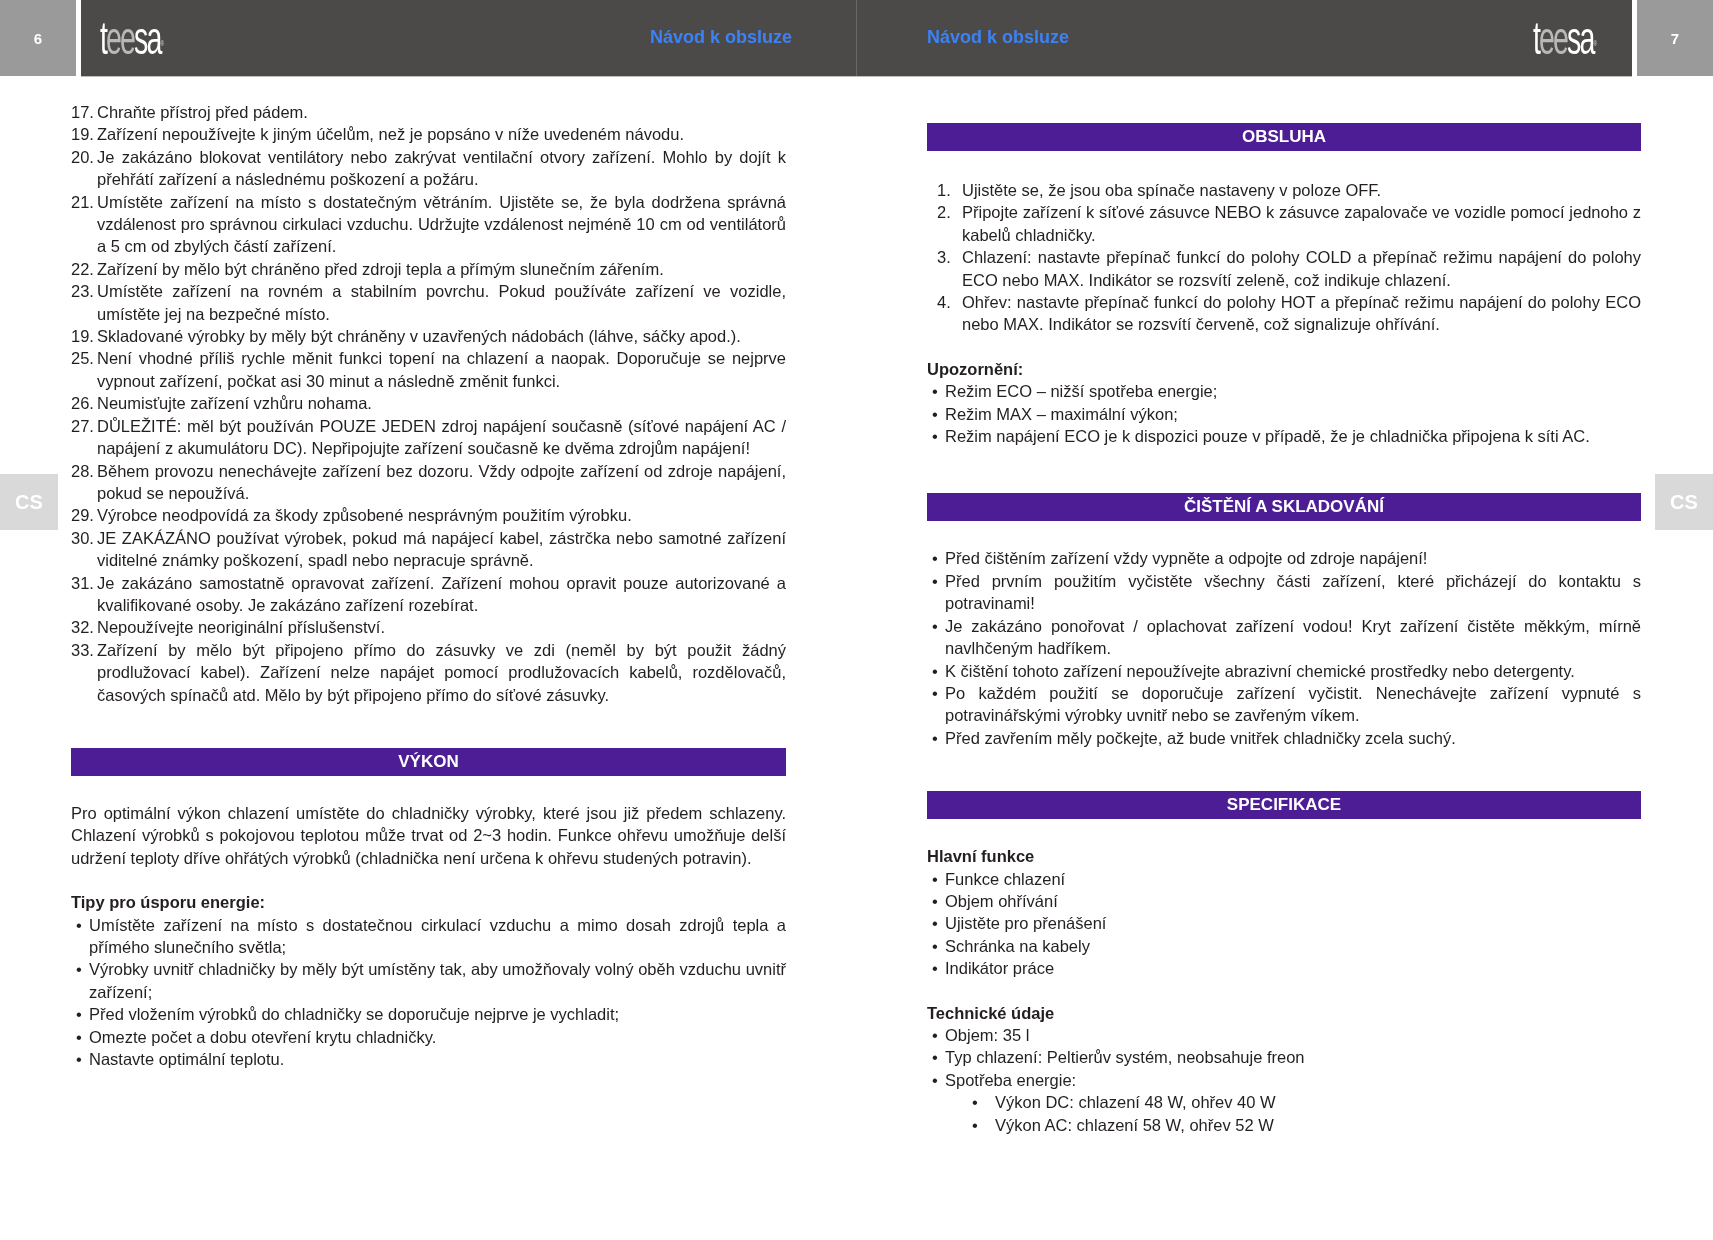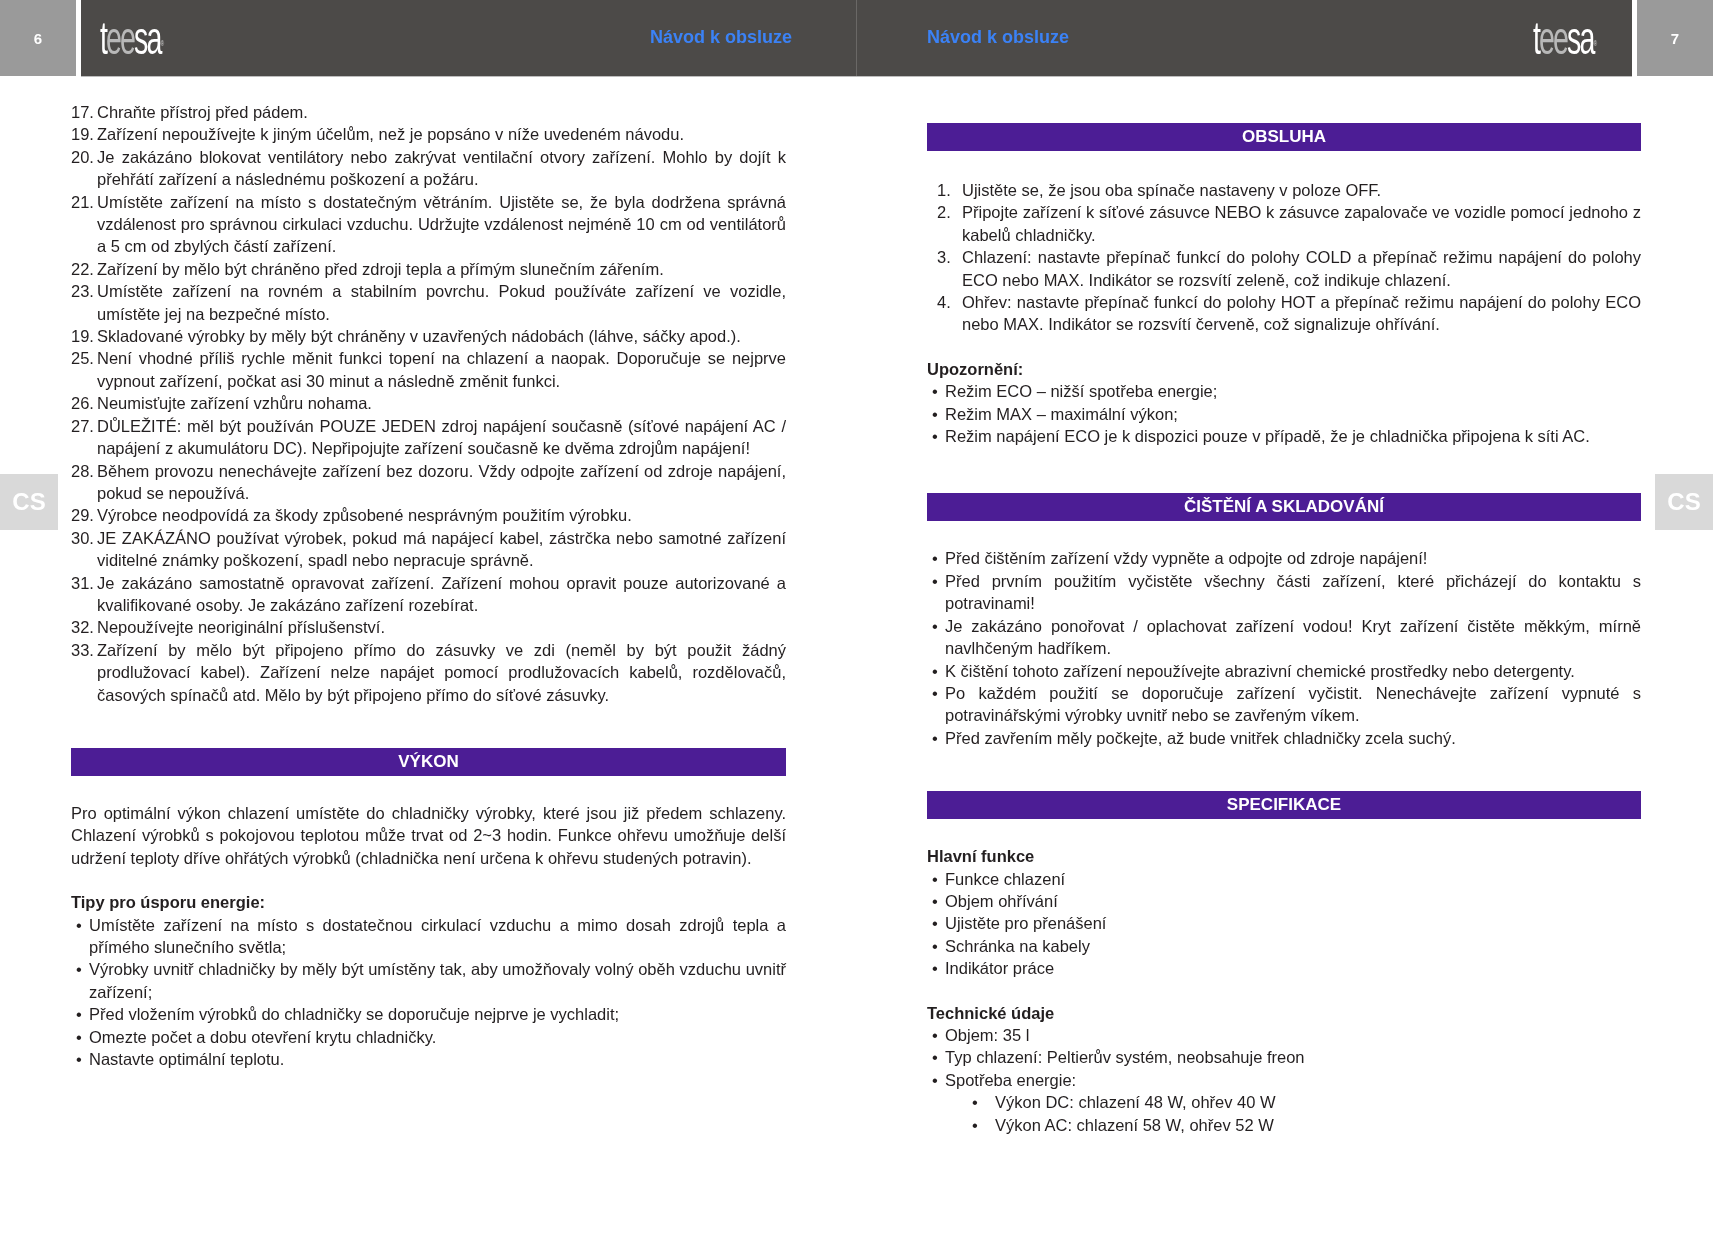--- a/index.html
+++ b/index.html
@@ -23,21 +23,21 @@
   .logo { position: absolute; top: 12px; font-size: 46px; font-family: "Liberation Sans", sans-serif;
           letter-spacing: -3px; line-height: 52px; transform: scaleX(0.62); transform-origin: left center; }
   .logo.left { left: 100px; }
   .logo.right { left: 1533px; }
   .logo .w { color: #ffffff; }
   .logo .g { color: #b8b8b8; }
   .logo sup { font-size: 8px; color: #ddd; vertical-align: top; position: relative; top: 6px; }
 
   
   .side-tab { position: absolute; top: 474px; width: 58px; height: 56px; background: #d9d9d9; color: #fff;
-              font-weight: bold; font-size: 24px; display: flex; align-items: center; justify-content: center; }
+              font-weight: bold; font-size: 20px; display: flex; align-items: center; justify-content: center; }
   .side-tab.left { left: 0; }
   .side-tab.right { left: 1655px; }
 
   
   .col { position: absolute; font-size: 16.5px; line-height: 22.4px; }
   .col.left { left: 71px; top: 101px; width: 715px; }
   .col.right { left: 927px; top: 123px; width: 714px; }
 
   .numlist { list-style: none; }
   .numlist li { display: flex; text-align: justify; }

